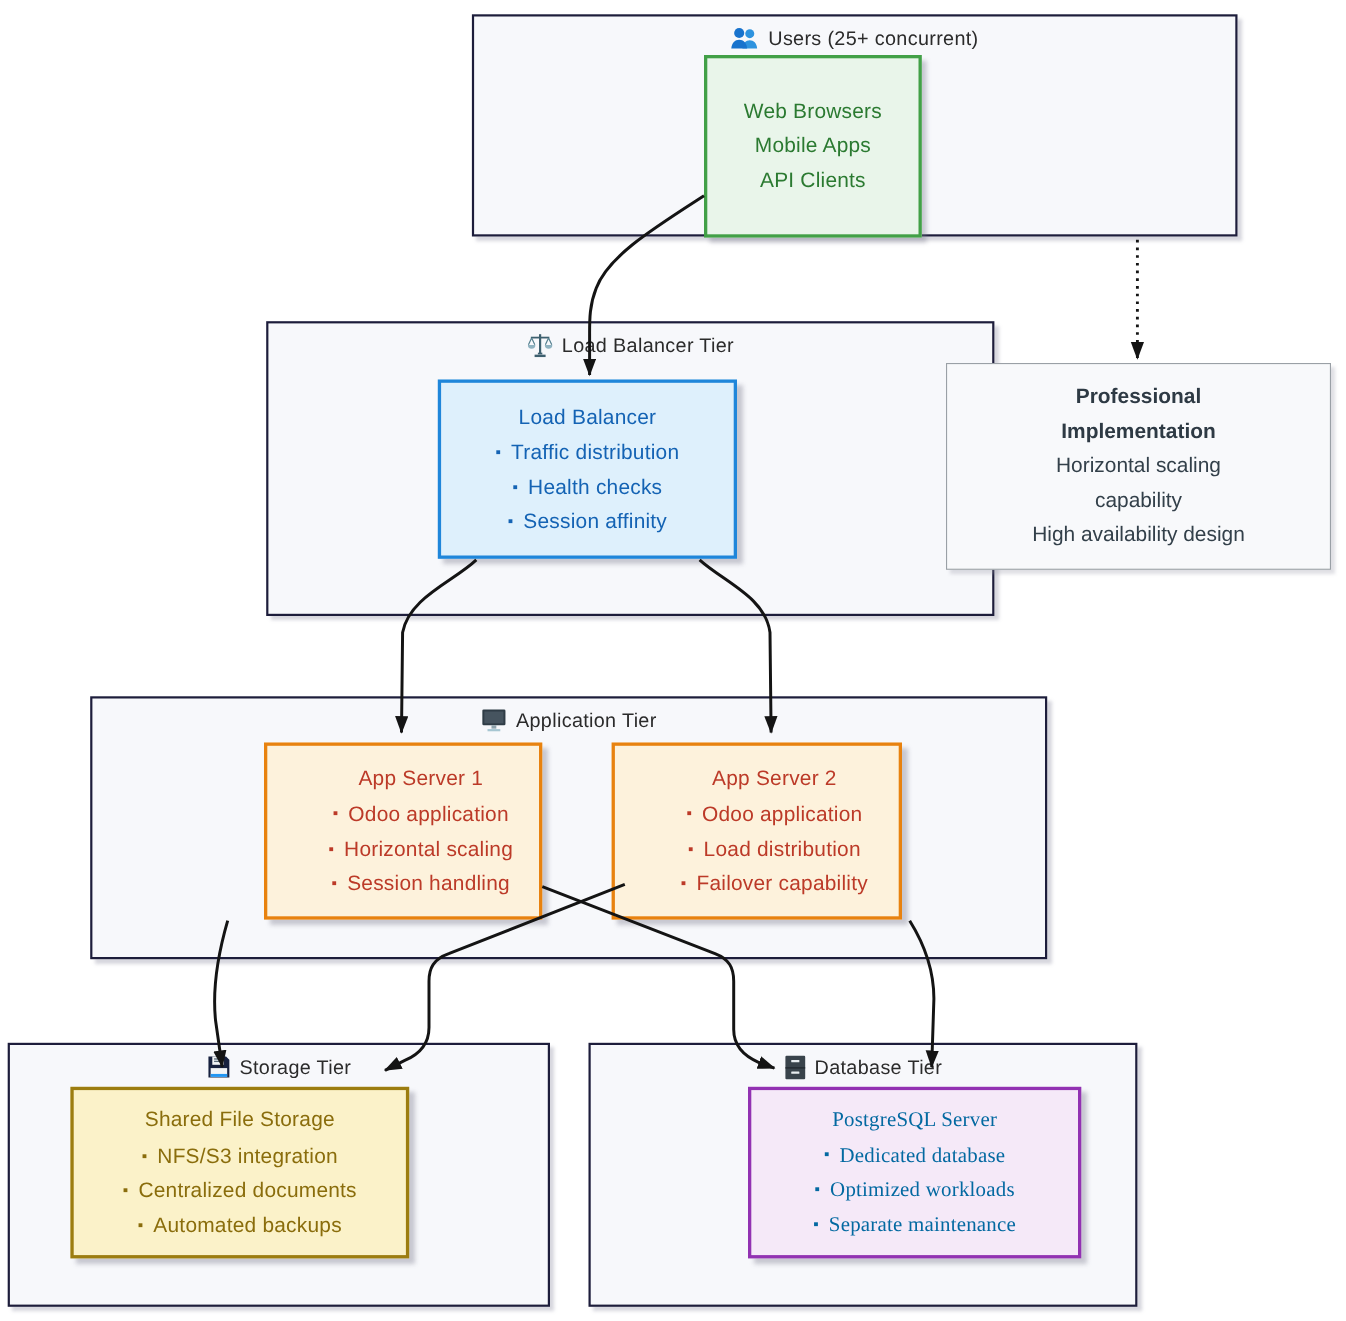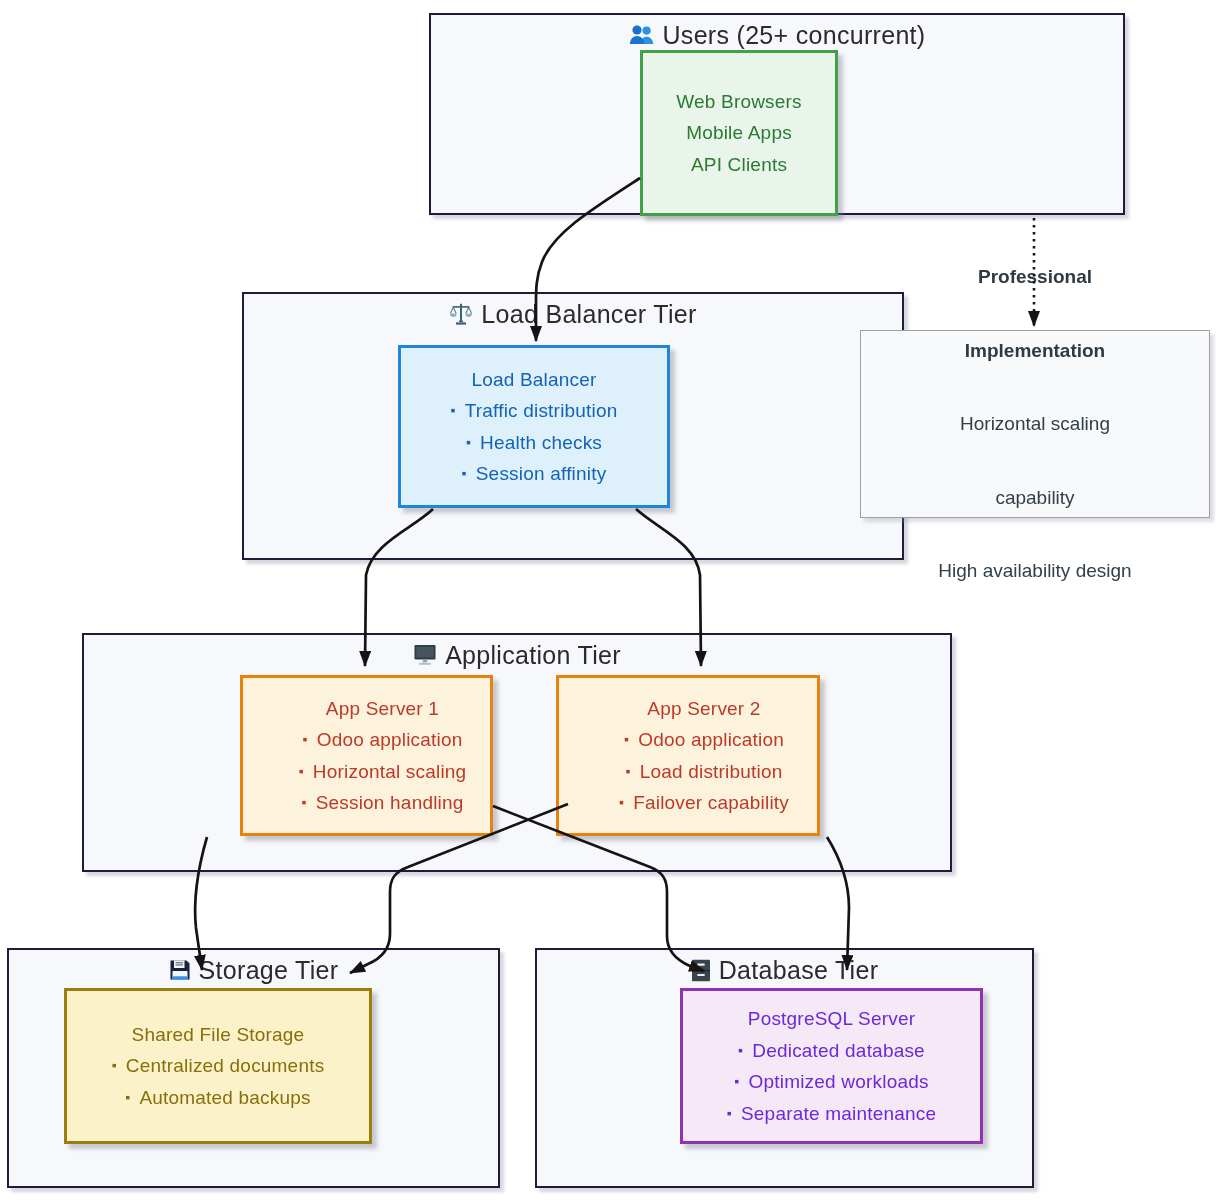--- a/index.html
+++ b/index.html
@@ -7,40 +7,40 @@
     position:relative;width:1224px;height:1201px;background:#ffffff;
     font-family:"Liberation Sans",sans-serif;color:#2b2b2b;overflow:hidden;
   }
   .tier{
     position:absolute;background:#f7f8fb;border:2px solid #1d1d3b;
     box-shadow:4px 4px 3px rgba(140,140,160,.35);box-sizing:border-box;
   }
   .tier-title{
     position:absolute;top:7px;left:0;right:0;height:26px;
     display:flex;justify-content:center;align-items:center;gap:8px;
-    font-size:25px;letter-spacing:.3px;color:#2b2b2b;white-space:nowrap;
+    font-size:18px;letter-spacing:.3px;color:#2b2b2b;white-space:nowrap;
   }
   .node{
     position:absolute;border:3px solid;box-sizing:border-box;
     display:flex;flex-direction:column;justify-content:center;
     text-align:center;font-size:19px;line-height:31.5px;letter-spacing:.2px;
     box-shadow:5px 5px 4px rgba(120,120,140,.38);white-space:nowrap;
   }
   .node-green {background:#e9f5ea;border-color:#42a047;color:#2b7a31;}
   .node-blue  {background:#def0fc;border-color:#1f86da;color:#1463b4;}
   .node-orange{background:#fdf2dc;border-color:#e8820f;color:#bc3a28;padding-left:32px;}
   .node-yellow{background:#fbf2c9;border-color:#9c7d10;color:#8a6d0c;}
-  .node-purple{background:#f5e9f8;border-color:#9232b2;color:#6d28d9;}
+  .node-purple{background:#f5e9f8;border-color:#9232b2;color:#0369a1;font-family:Liberation Serif, serif;}
   .nl{height:31.5px;}
   .blt{font-size:14px;margin-right:9px;vertical-align:2px;}
   .note{
     position:absolute;background:#f8f9fb;border:1.6px solid #9aa0a6;
     box-shadow:4px 4px 3px rgba(150,150,165,.3);box-sizing:border-box;
     display:flex;flex-direction:column;justify-content:center;
-    text-align:center;font-size:19px;line-height:31.6px;color:#33404a;white-space:nowrap;gap:42px;
+    text-align:center;font-size:19px;line-height:31.6px;color:#33404a;white-space:nowrap;
   }
   .note .b{font-weight:bold;color:#2e3a44;}
   svg.wires{position:absolute;left:0;top:0;z-index:6;pointer-events:none;}
   .tier,.node,.note{z-index:2;}
   .icon{flex:0 0 auto;display:block;}
 </style>
 </head>
 <body>
 
 <div class="canvas">
@@ -133,20 +133,21 @@
 
   <div class="node node-orange" style="left:556px;top:675px;width:264px;height:161px">
     <div class="nl">App Server 2</div>
     <div class="nl"><span class="blt">▪</span><span>Odoo application</span></div>
     <div class="nl"><span class="blt">▪</span><span>Load distribution</span></div>
     <div class="nl"><span class="blt">▪</span><span>Failover capability</span></div>
   </div>
 
   <div class="node node-yellow" style="left:64px;top:988px;width:308px;height:156px">
     <div class="nl">Shared File Storage</div>
+    <div class="nl"><span class="blt">▪</span><span>NFS/S3 integration</span></div>
     <div class="nl"><span class="blt">▪</span><span>Centralized documents</span></div>
     <div class="nl"><span class="blt">▪</span><span>Automated backups</span></div>
   </div>
 
   <div class="node node-purple" style="left:680px;top:988px;width:303px;height:156px">
     <div class="nl">PostgreSQL Server</div>
     <div class="nl"><span class="blt">▪</span><span>Dedicated database</span></div>
     <div class="nl"><span class="blt">▪</span><span>Optimized workloads</span></div>
     <div class="nl"><span class="blt">▪</span><span>Separate maintenance</span></div>
   </div>

